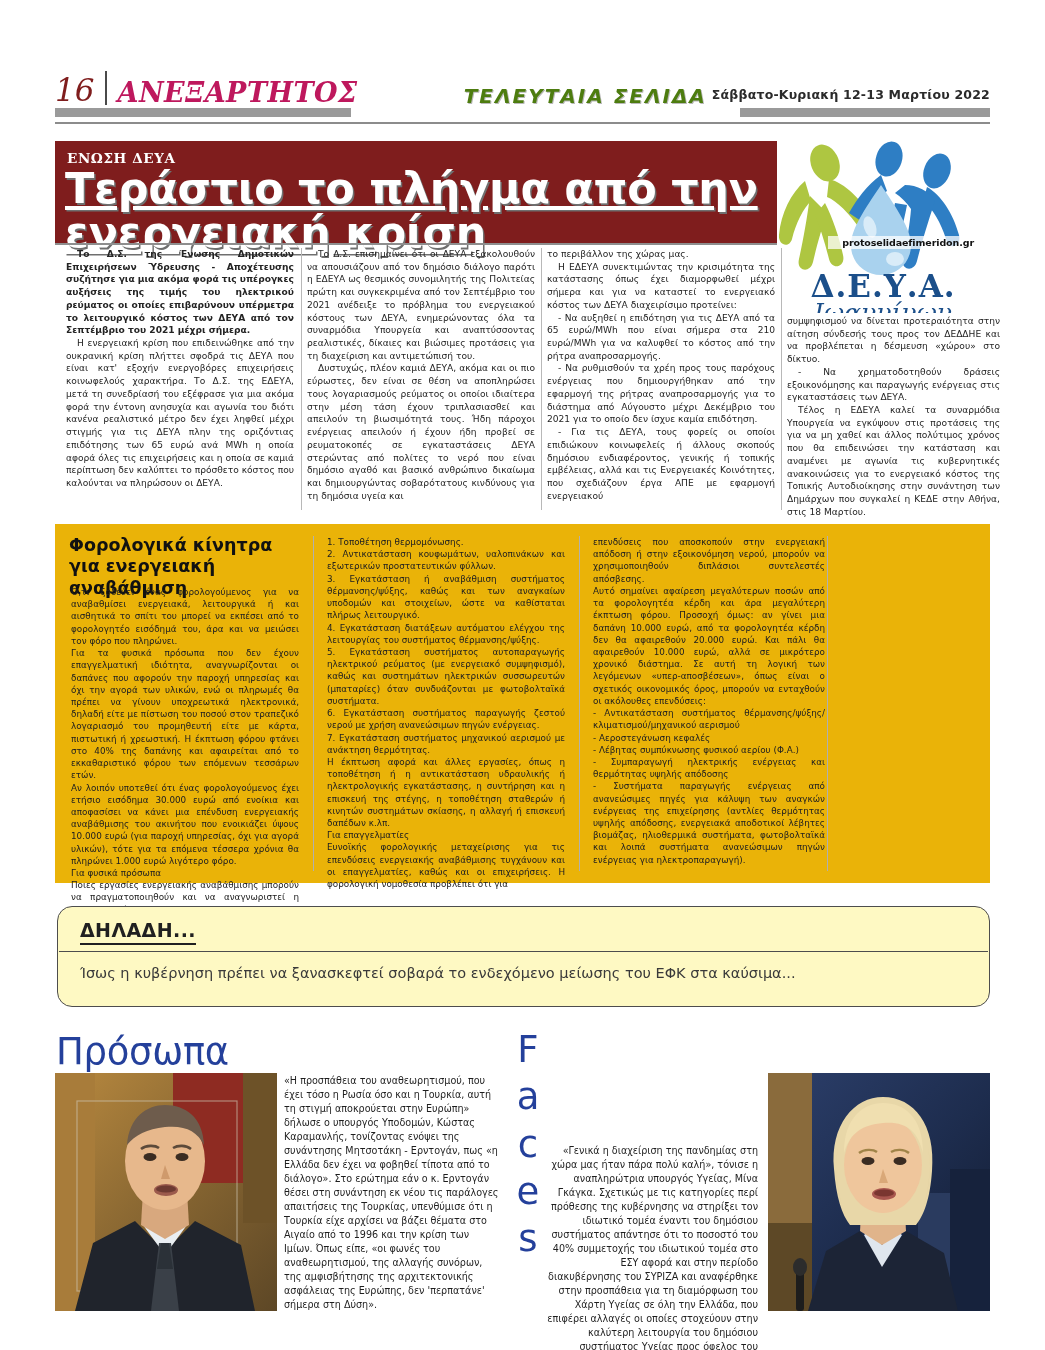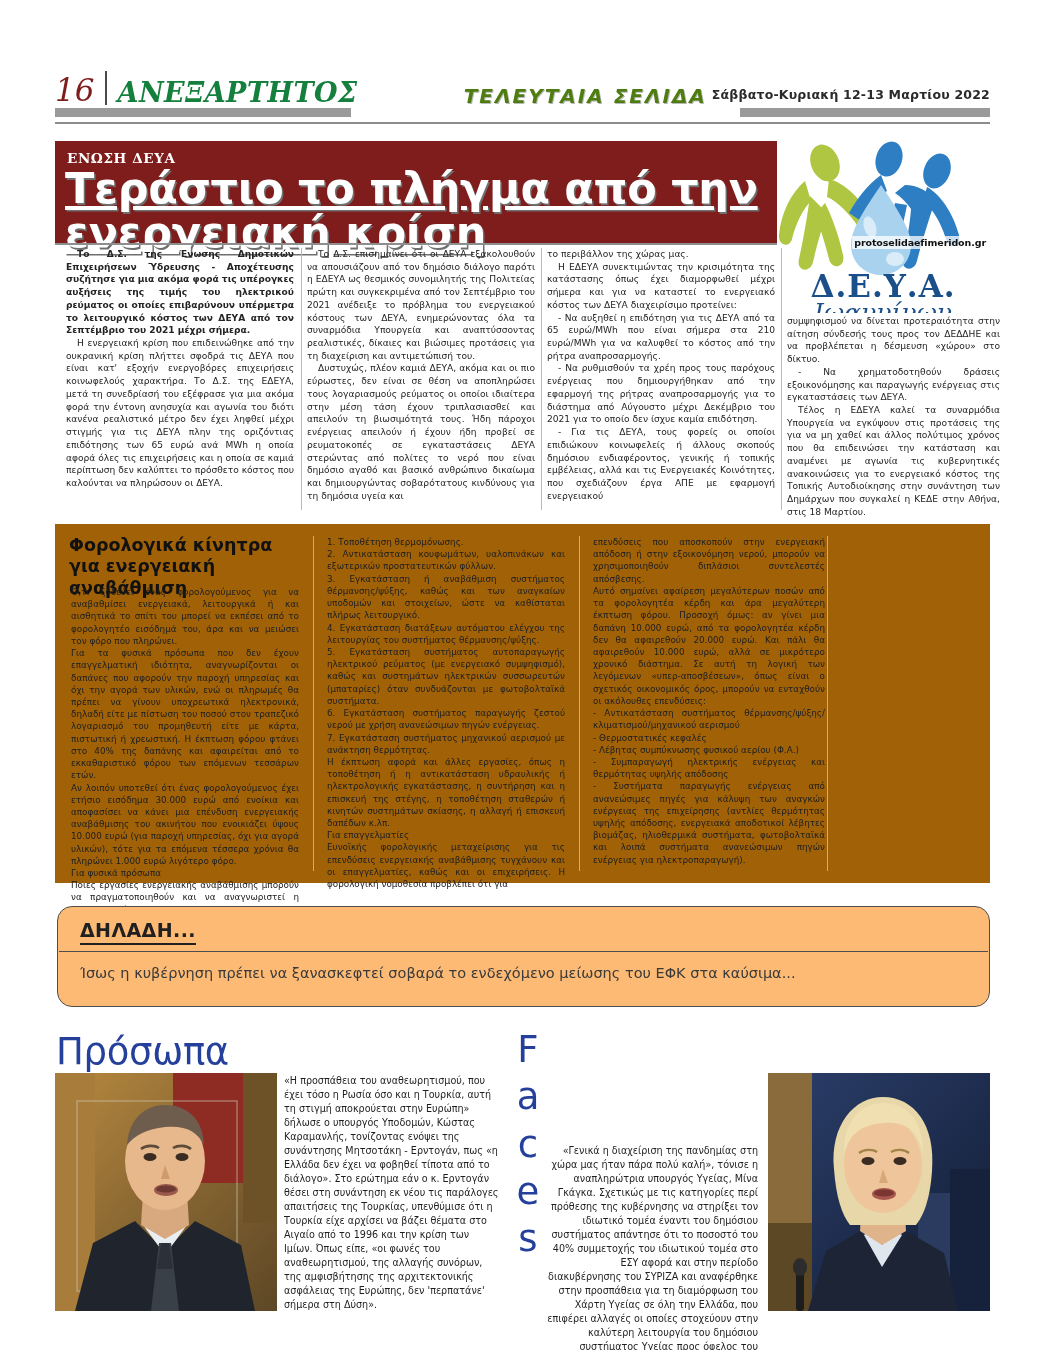--- a/index.html
+++ b/index.html
@@ -17,21 +17,21 @@
   .masthead{position:absolute;left:55px;top:66px;width:935px;height:52px;}
   .mh-row{display:flex;align-items:flex-end;height:40px;}
   .pagenum{
     font-family:"DejaVu Serif","Liberation Serif",serif;
     font-size:31px;color:#7f1d1d;line-height:1;padding-right:11px;font-weight:400;font-style:italic;
   }
   .mh-divider{width:2px;background:#4a4a4a;height:34px;margin-bottom:1px;}
   .papername{
     font-family:"DejaVu Serif","Liberation Serif",serif;
     font-style:italic;font-weight:700;font-size:27px;letter-spacing:.5px;
-    color:#15803d;padding-left:10px;line-height:1;
+    color:#be185d;padding-left:10px;line-height:1;
   }
   .section-title{
     font-family:"DejaVu Sans","Liberation Sans",sans-serif;
     font-style:italic;font-weight:700;font-size:20px;letter-spacing:2px;
     color:#4d7c0f;margin-left:106px;line-height:1;
     text-shadow:1px 1px 0 #b9b9b9;
   }
   .issue-date{
     margin-left:auto;font-size:12.5px;font-weight:700;color:#2a2a2a;
     padding-bottom:4px;letter-spacing:.2px;
@@ -57,57 +57,57 @@
     font-family:"DejaVu Sans","Liberation Sans",sans-serif;
     text-shadow:1.5px 1.5px 0 #6f6f6f;
     text-decoration:underline;
   }
 
   
   .logo-box{position:absolute;left:777px;top:141px;width:213px;height:172px;background:#fff;overflow:hidden;}
   .logo-svg{position:absolute;left:0;top:0;}
   .logo-credit{
     position:absolute;right:2px;top:95px;font-size:9.5px;font-weight:700;
-    color:#111;background:rgba(255,255,255,.75);padding:1px 2px;letter-spacing:-.1px;
+    color:#111;background:rgba(255,255,255,.75);padding:1px 14px;letter-spacing:-.1px;
   }
 
   
   .art-cols{position:absolute;left:55px;top:248px;width:935px;height:265px;}
   .col{position:absolute;top:0;font-size:9.1px;line-height:1.40;text-align:justify;color:#242424;}
   .c1{left:11px;width:228px;}
   .c2{left:252px;width:228px;}
   .c3{left:492px;width:228px;}
   .c4{left:732px;width:213px;top:67px;}
   .col p{margin:0 0 0 0;text-indent:11px;}
   .col p.lead{font-weight:700;}
   .col p.nind{text-indent:0;}
   .vrule{position:absolute;top:0;width:1px;background:#b8b8b8;}
 
   .art-toprule{position:absolute;left:55px;top:243px;width:722px;height:2px;background:#8e8e8e;}
 
   
   .grey-box{
     position:absolute;left:55px;top:524px;width:935px;height:359px;
-    background:#a16207;
+    background:#eab308;
   }
   .gb-title{
     position:absolute;left:14px;top:11px;width:220px;
     font-size:17.5px;font-weight:700;color:#111;line-height:1.22;
   }
   .gb-col{position:absolute;font-size:8.8px;line-height:1.39;color:#202020;text-align:justify;}
   .gbc1{left:16px;top:62px;width:228px;}
   .gbc2{left:272px;top:12px;width:238px;}
   .gbc3{left:538px;top:12px;width:232px;}
   .gb-col p{margin:0;}
   .gb-divider{position:absolute;top:12px;width:1px;background:#b0b0b0;}
 
   
   .diladi{
     position:absolute;left:57px;top:906px;width:931px;height:99px;
-    border:1.6px solid #4d4d4d;border-radius:15px;background:#fdba74;
+    border:1.6px solid #4d4d4d;border-radius:15px;background:#fef9c3;
   }
   .diladi-title{
     position:absolute;left:22px;top:12px;font-size:19px;font-weight:700;color:#202020;
     letter-spacing:.4px;border-bottom:2.4px solid #202020;padding-bottom:2px;
   }
   .diladi-rule{position:absolute;left:1px;top:44px;width:929px;height:1.4px;background:#4d4d4d;}
   .diladi-text{
     position:absolute;left:22px;top:56px;width:880px;
     font-size:14.5px;line-height:1.45;color:#3a3a3a;font-weight:400;
   }
@@ -245,21 +245,21 @@
       <p>7. Εγκατάσταση συστήματος μηχανικού αερισμού με ανάκτηση θερμότητας.</p>
       <p>Η έκπτωση αφορά και άλλες εργασίες, όπως η τοποθέτηση ή η αντικατάσταση υδραυλικής ή ηλεκτρολογικής εγκατάστασης, η συντήρηση και η επισκευή της στέγης, η τοποθέτηση σταθερών ή κινητών συστημάτων σκίασης, η αλλαγή ή επισκευή δαπέδων κ.λπ.</p>
       <p>Για επαγγελματίες</p>
       <p>Ευνοϊκής φορολογικής μεταχείρισης για τις επενδύσεις ενεργειακής αναβάθμισης τυγχάνουν και οι επαγγελματίες, καθώς και οι επιχειρήσεις. Η φορολογική νομοθεσία προβλέπει ότι για</p>
     </div>
 
     <div class="gb-col gbc3">
       <p>επενδύσεις που αποσκοπούν στην ενεργειακή απόδοση ή στην εξοικονόμηση νερού, μπορούν να χρησιμοποιηθούν διπλάσιοι συντελεστές απόσβεσης.</p>
       <p>Αυτό σημαίνει αφαίρεση μεγαλύτερων ποσών από τα φορολογητέα κέρδη και άρα μεγαλύτερη έκπτωση φόρου. Προσοχή όμως: αν γίνει μια δαπάνη 10.000 ευρώ, από τα φορολογητέα κέρδη δεν θα αφαιρεθούν 20.000 ευρώ. Και πάλι θα αφαιρεθούν 10.000 ευρώ, αλλά σε μικρότερο χρονικό διάστημα. Σε αυτή τη λογική των λεγόμενων «υπερ-αποσβέσεων», όπως είναι ο σχετικός οικονομικός όρος, μπορούν να ενταχθούν οι ακόλουθες επενδύσεις:</p>
       <p>- Αντικατάσταση συστήματος θέρμανσης/ψύξης/κλιματισμού/μηχανικού αερισμού</p>
-      <p>- Θερμοστατικές κεφαλές</p>
+      <p>- Αεροστεγάνωση κεφαλές</p>
       <p>- Λέβητας συμπύκνωσης φυσικού αερίου (Φ.Α.)</p>
       <p>- Συμπαραγωγή ηλεκτρικής ενέργειας και θερμότητας υψηλής απόδοσης</p>
       <p>- Συστήματα παραγωγής ενέργειας από ανανεώσιμες πηγές για κάλυψη των αναγκών ενέργειας της επιχείρησης (αντλίες θερμότητας υψηλής απόδοσης, ενεργειακά αποδοτικοί λέβητες βιομάζας, ηλιοθερμικά συστήματα, φωτοβολταϊκά και λοιπά συστήματα ανανεώσιμων πηγών ενέργειας για ηλεκτροπαραγωγή).</p>
     </div>
   </div>
 
   <div class="diladi">
     <div class="diladi-title">ΔΗΛΑΔΗ...</div>
     <div class="diladi-rule"></div>
     <div class="diladi-text">Ίσως η κυβέρνηση πρέπει να ξανασκεφτεί σοβαρά το ενδεχόμενο μείωσης του ΕΦΚ στα καύσιμα...</div>

